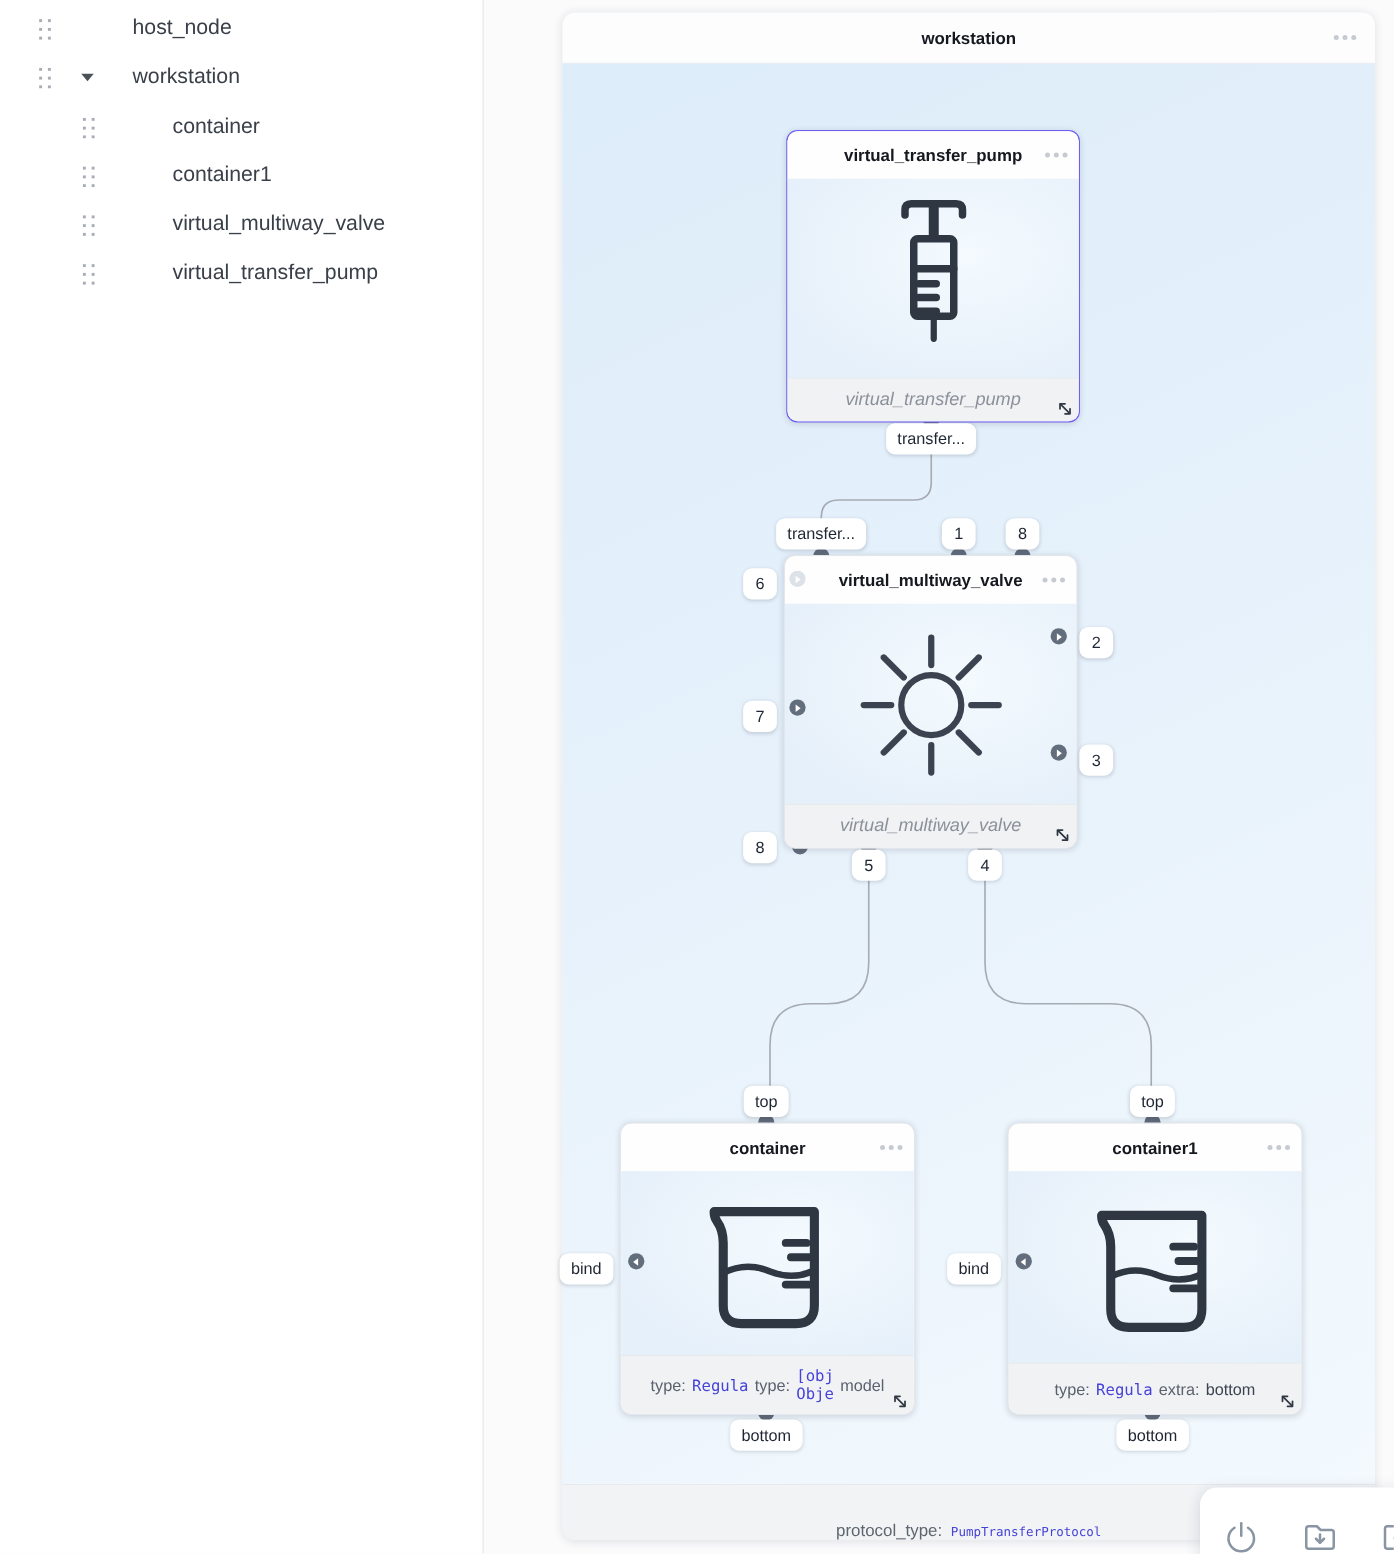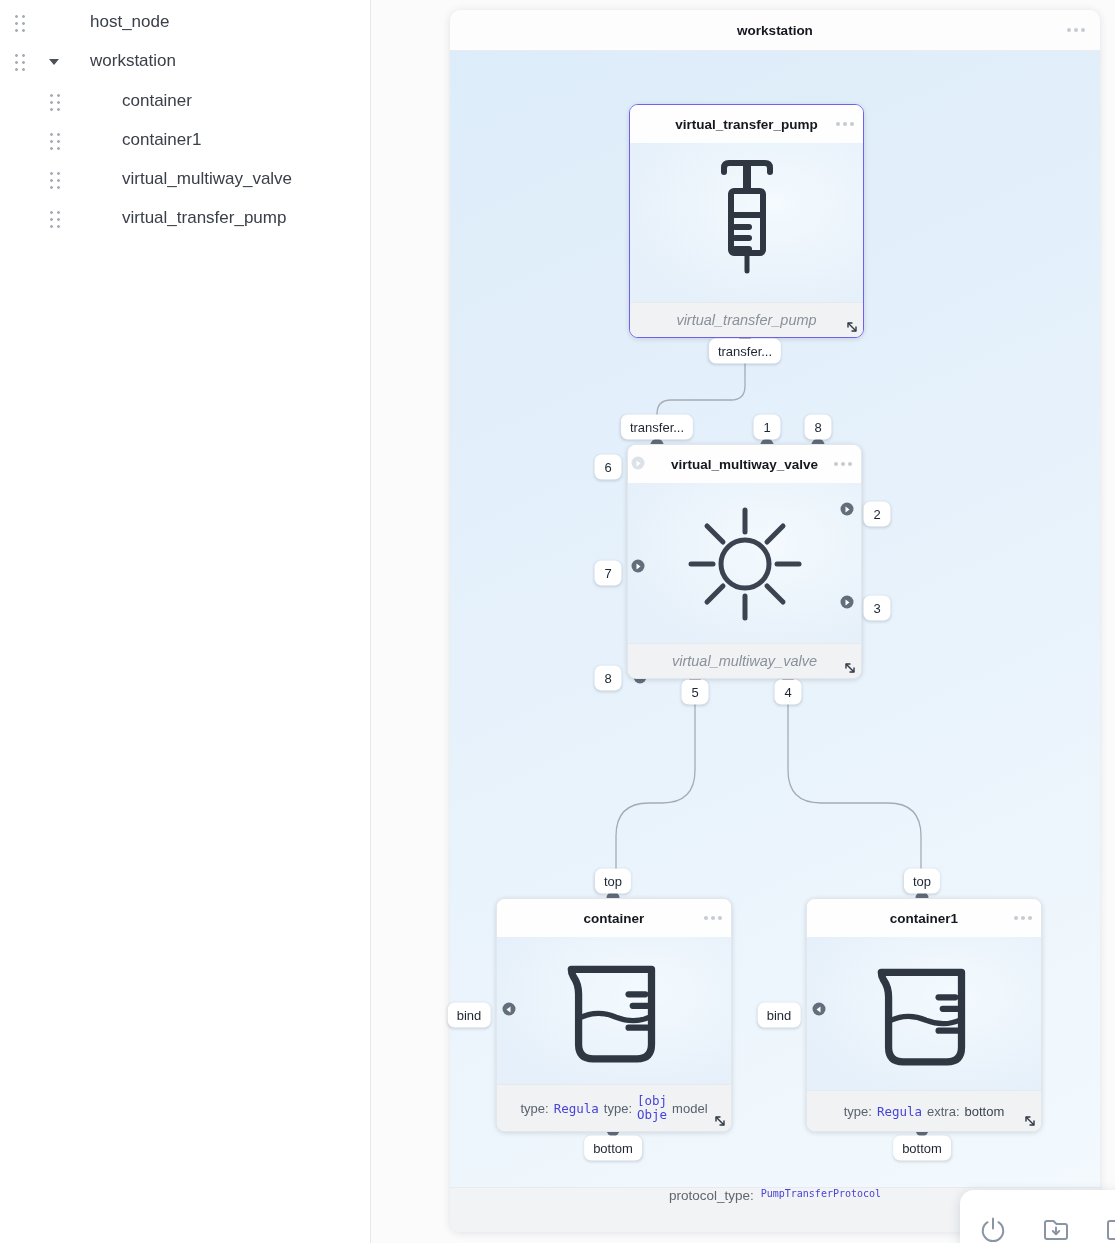--- a/index.html
+++ b/index.html
@@ -1,34 +1,34 @@
 <!DOCTYPE html>
 <html><head>
 <meta charset="utf-8">
 <style>
   html,body{margin:0;padding:0;width:1115px;height:1243px;overflow:hidden;position:relative;
     font-family:"Liberation Sans",sans-serif;background:#fbfbfc;-webkit-font-smoothing:antialiased;}
   
-  .sidebar{position:absolute;left:0;top:0;width:370px;height:1243px;background:#fff;border-right:1px solid #e7e8ea;z-index:6;}
+  .sidebar{position:absolute;left:0;top:0;width:370px;height:1243px;background:#fff;border-right:1px solid #e7e8ea;z-index:6;padding-left:16px;}
   .tree-row{position:absolute;height:30px;line-height:30px;font-size:17px;color:#3a4049;white-space:nowrap;}
   .drag-dots{position:absolute;width:13px;height:19px;top:6px;
     background-image:radial-gradient(circle,#a8adb5 1.3px,transparent 1.5px);
     background-size:7px 7px;background-position:0 0;}
   .caret{position:absolute;top:13px;width:0;height:0;border-left:5px solid transparent;border-right:5px solid transparent;border-top:6px solid #4b5159;}
   .tree-label{position:absolute;top:0;}
   
   .canvas{position:absolute;left:371px;top:0;width:744px;height:1243px;background:#fbfbfc;}
   .group-node{position:absolute;left:450px;top:10px;width:650px;height:1222px;border-radius:10px;
     background:linear-gradient(155deg,#dcecf9 0%,#e6f1fb 45%,#f4fafe 100%);
     box-shadow:0 1px 8px rgba(30,41,59,.12);z-index:0;}
   .group-header{position:absolute;left:0;top:0;right:0;height:40px;background:#fdfdfe;border-bottom:1px solid #ececf0;
     border-radius:10px 10px 0 0;display:flex;align-items:center;justify-content:center;}
   .group-title{font-size:13.5px;font-weight:bold;color:#15181e;}
   .group-footer{position:absolute;left:0;bottom:0;right:0;height:44px;background:#f1f3f5;border-top:1px solid #e8eaee;
-    border-radius:0 0 10px 10px;display:flex;align-items:flex-start;justify-content:center;gap:7px;}
+    border-radius:0 0 10px 10px;display:flex;align-items:flex-end;justify-content:center;gap:7px;}
   .proto-label{font-size:13.5px;color:#5f6670;}
   .proto-value{font-size:10px;color:#4743d8;font-family:"DejaVu Sans Mono",monospace;}
   .menu-dots{position:absolute;right:22px;top:50%;width:4px;height:4px;border-radius:50%;background:#c6cbd2;
     box-shadow:7px 0 0 #c6cbd2,-7px 0 0 #c6cbd2;transform:translateY(-50%);cursor:pointer;}
   
   .node{position:absolute;border-radius:9px;background:#fff;border:1px solid #e3e6ea;
     box-shadow:0 1px 5px rgba(15,23,42,.15);z-index:3;}
   .node.selected{border:1.6px solid #7060f2;}
   .node-header{position:absolute;left:0;top:0;right:0;height:38px;background:#fefefe;border-bottom:1px solid #eef0f2;
     border-radius:8px 8px 0 0;display:flex;align-items:center;justify-content:center;}

